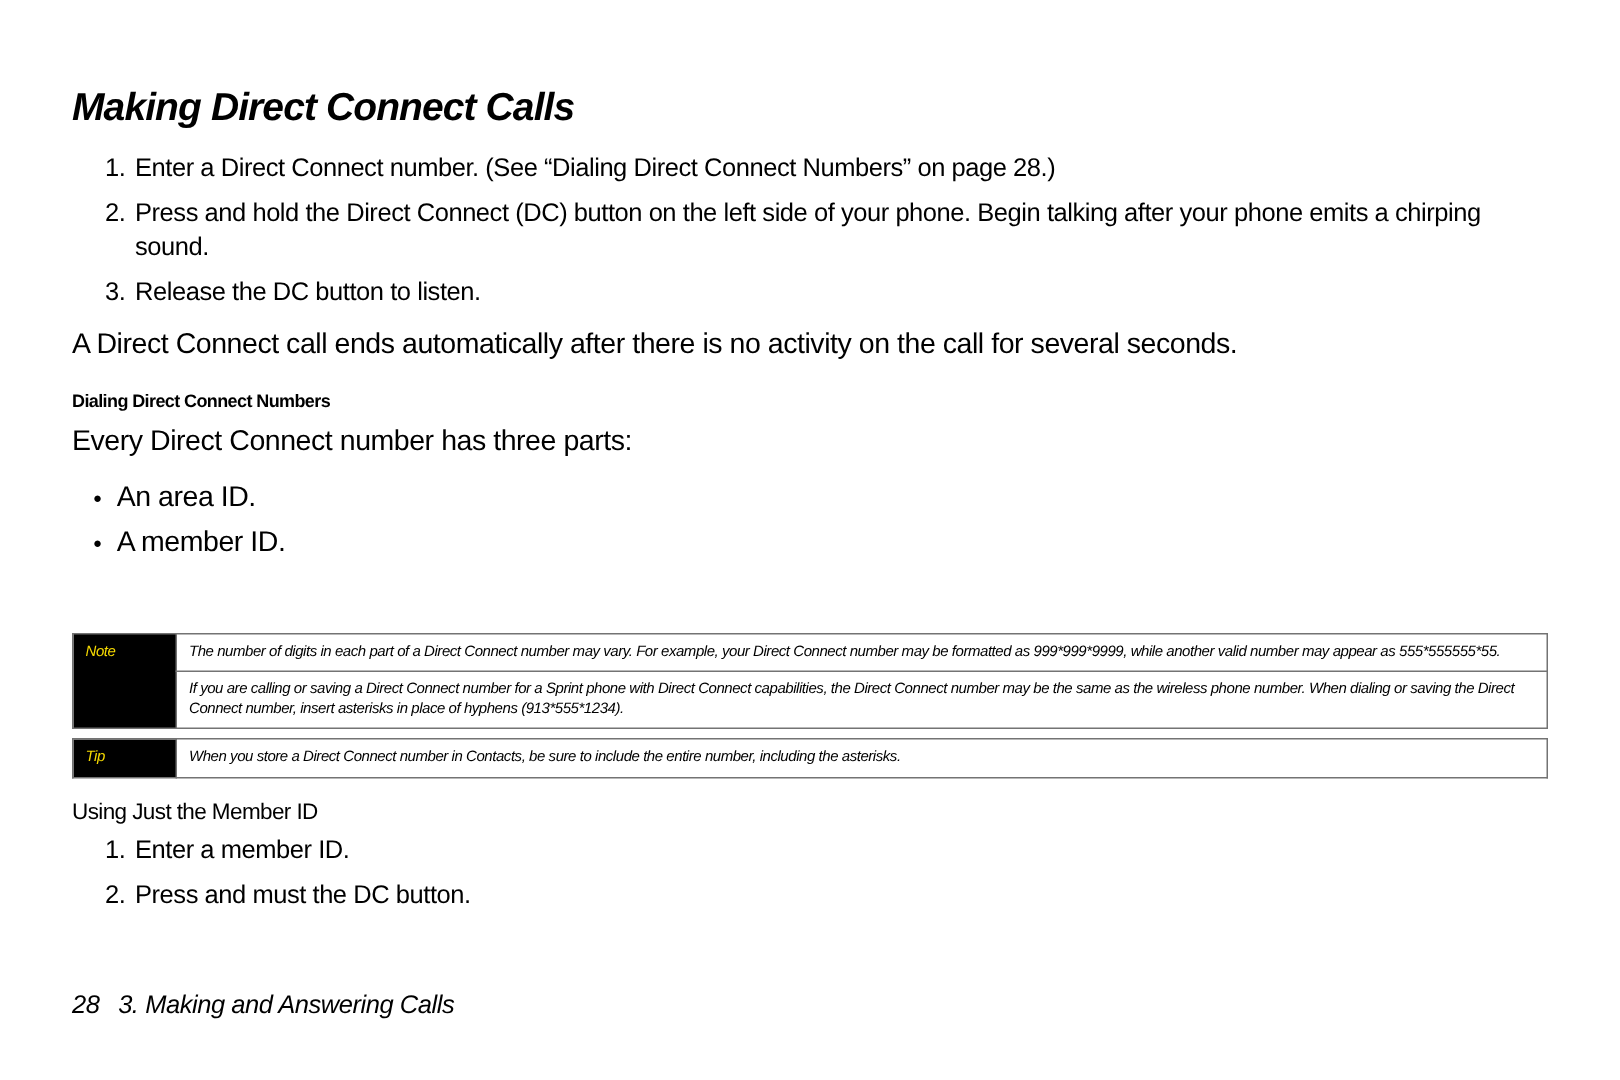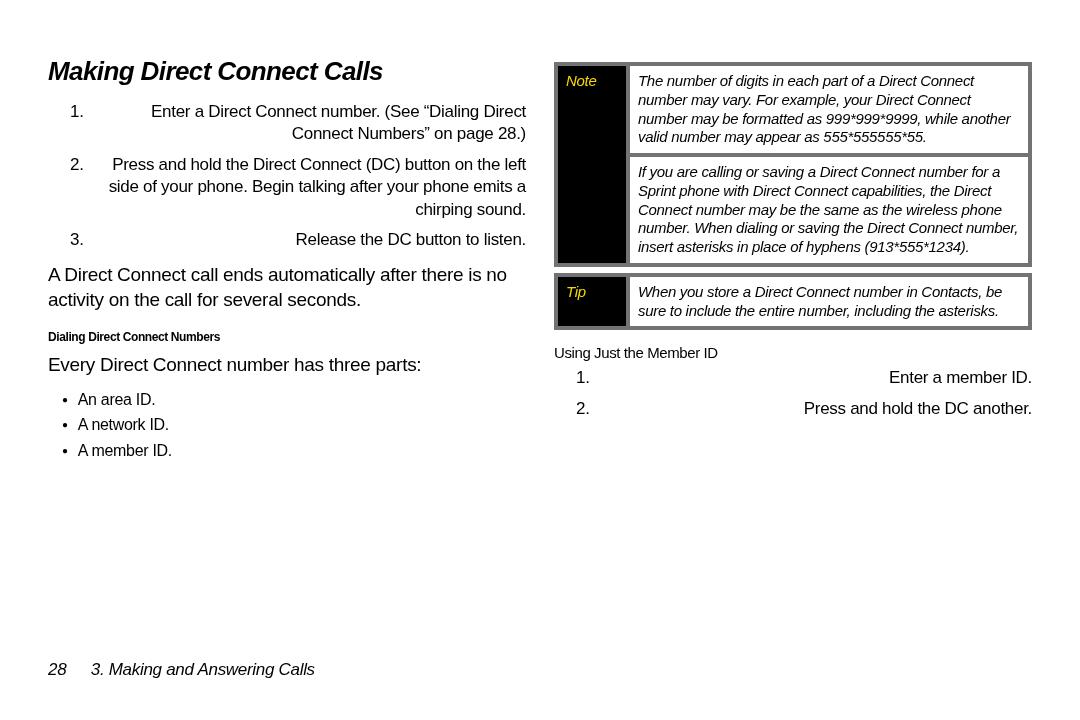--- a/index.html
+++ b/index.html
@@ -12,20 +12,21 @@
     color: #000;
     letter-spacing: -0.3px;
   }
   .page {
     width: 1080px;
     height: 720px;
     position: relative;
     box-sizing: border-box;
     padding: 56px 48px 40px 48px;
     display: flex;
+    flex-direction: column;
     gap: 28px;
   }
   .col {
     flex: 1;
     min-width: 0;
   }
   h1 {
     font-size: 26px;
     font-style: italic;
     font-weight: 700;
@@ -42,53 +43,52 @@
     font-size: 15px;
     font-weight: 400;
     margin: 14px 0 6px 0;
     letter-spacing: -0.4px;
   }
   ol {
     margin: 6px 0 10px 0;
     padding-left: 40px;
     font-size: 17px;
     line-height: 1.32;
-    text-align: right;
   }
   ol li {
     margin-bottom: 8px;
     padding-left: 2px;
   }
   p {
     font-size: 19px;
     line-height: 1.32;
     margin: 6px 0 10px 0;
   }
   .bullets {
     list-style: none;
     margin: 4px 0 10px 0;
     padding-left: 14px;
-    font-size: 16px;
+    font-size: 19px;
     line-height: 1.6;
   }
   .bullets li::before {
     content: "\25CF";
     font-size: 10px;
     vertical-align: 2px;
     margin-right: 10px;
   }
   table.callout {
     border-collapse: collapse;
     width: 100%;
     margin: 6px 0 6px 0;
   }
   table.callout td {
-    border: 4px solid #737373;
+    border: 1px solid #737373;
     vertical-align: top;
-    font-size: 15px;
+    font-size: 10px;
     line-height: 1.25;
     padding: 6px 8px;
     font-style: italic;
   }
   table.callout td.label {
     background: #000;
     color: #f5d900;
     font-style: italic;
     font-weight: 500;
     width: 52px;
@@ -96,21 +96,21 @@
   }
   .footer {
     position: absolute;
     left: 48px;
     bottom: 40px;
     font-size: 17px;
     font-style: italic;
   }
   .footer .pn {
     font-style: italic;
-    margin-right: 20px;
+    margin-right: 8px;
   }
 </style>
 </head>
 <body>
 
 <div class="page">
 
   <div class="col">
     <h1>Making Direct Connect Calls</h1>
 
@@ -121,21 +121,20 @@
     </ol>
 
     <p>A Direct Connect call ends automatically after there is no activity on the call for several seconds.</p>
 
     <h2>Dialing Direct Connect Numbers</h2>
 
     <p>Every Direct Connect number has three parts:</p>
 
     <ul class="bullets">
       <li>An area ID.</li>
-      <li>A network ID.</li>
       <li>A member ID.</li>
     </ul>
 
   </div>
 
   <div class="col">
 
     <table class="callout">
       <tbody>
           <tr>
@@ -155,21 +154,21 @@
         <td>When you store a Direct Connect number in Contacts, be sure to include the entire number, including the asterisks.</td>
       </tr>
     </tbody>
       </table>
 
     <h3>Using Just the Member ID</h3>
 
 
     <ol>
       <li>Enter a member ID.</li>
-      <li>Press and hold the DC another.</li>
+      <li>Press and must the DC button.</li>
     </ol>
   </div>
 
   <div class="footer">
     <span class="pn">28</span>
     <span>3. Making and Answering Calls</span>
   </div>
 
 </div>
 

